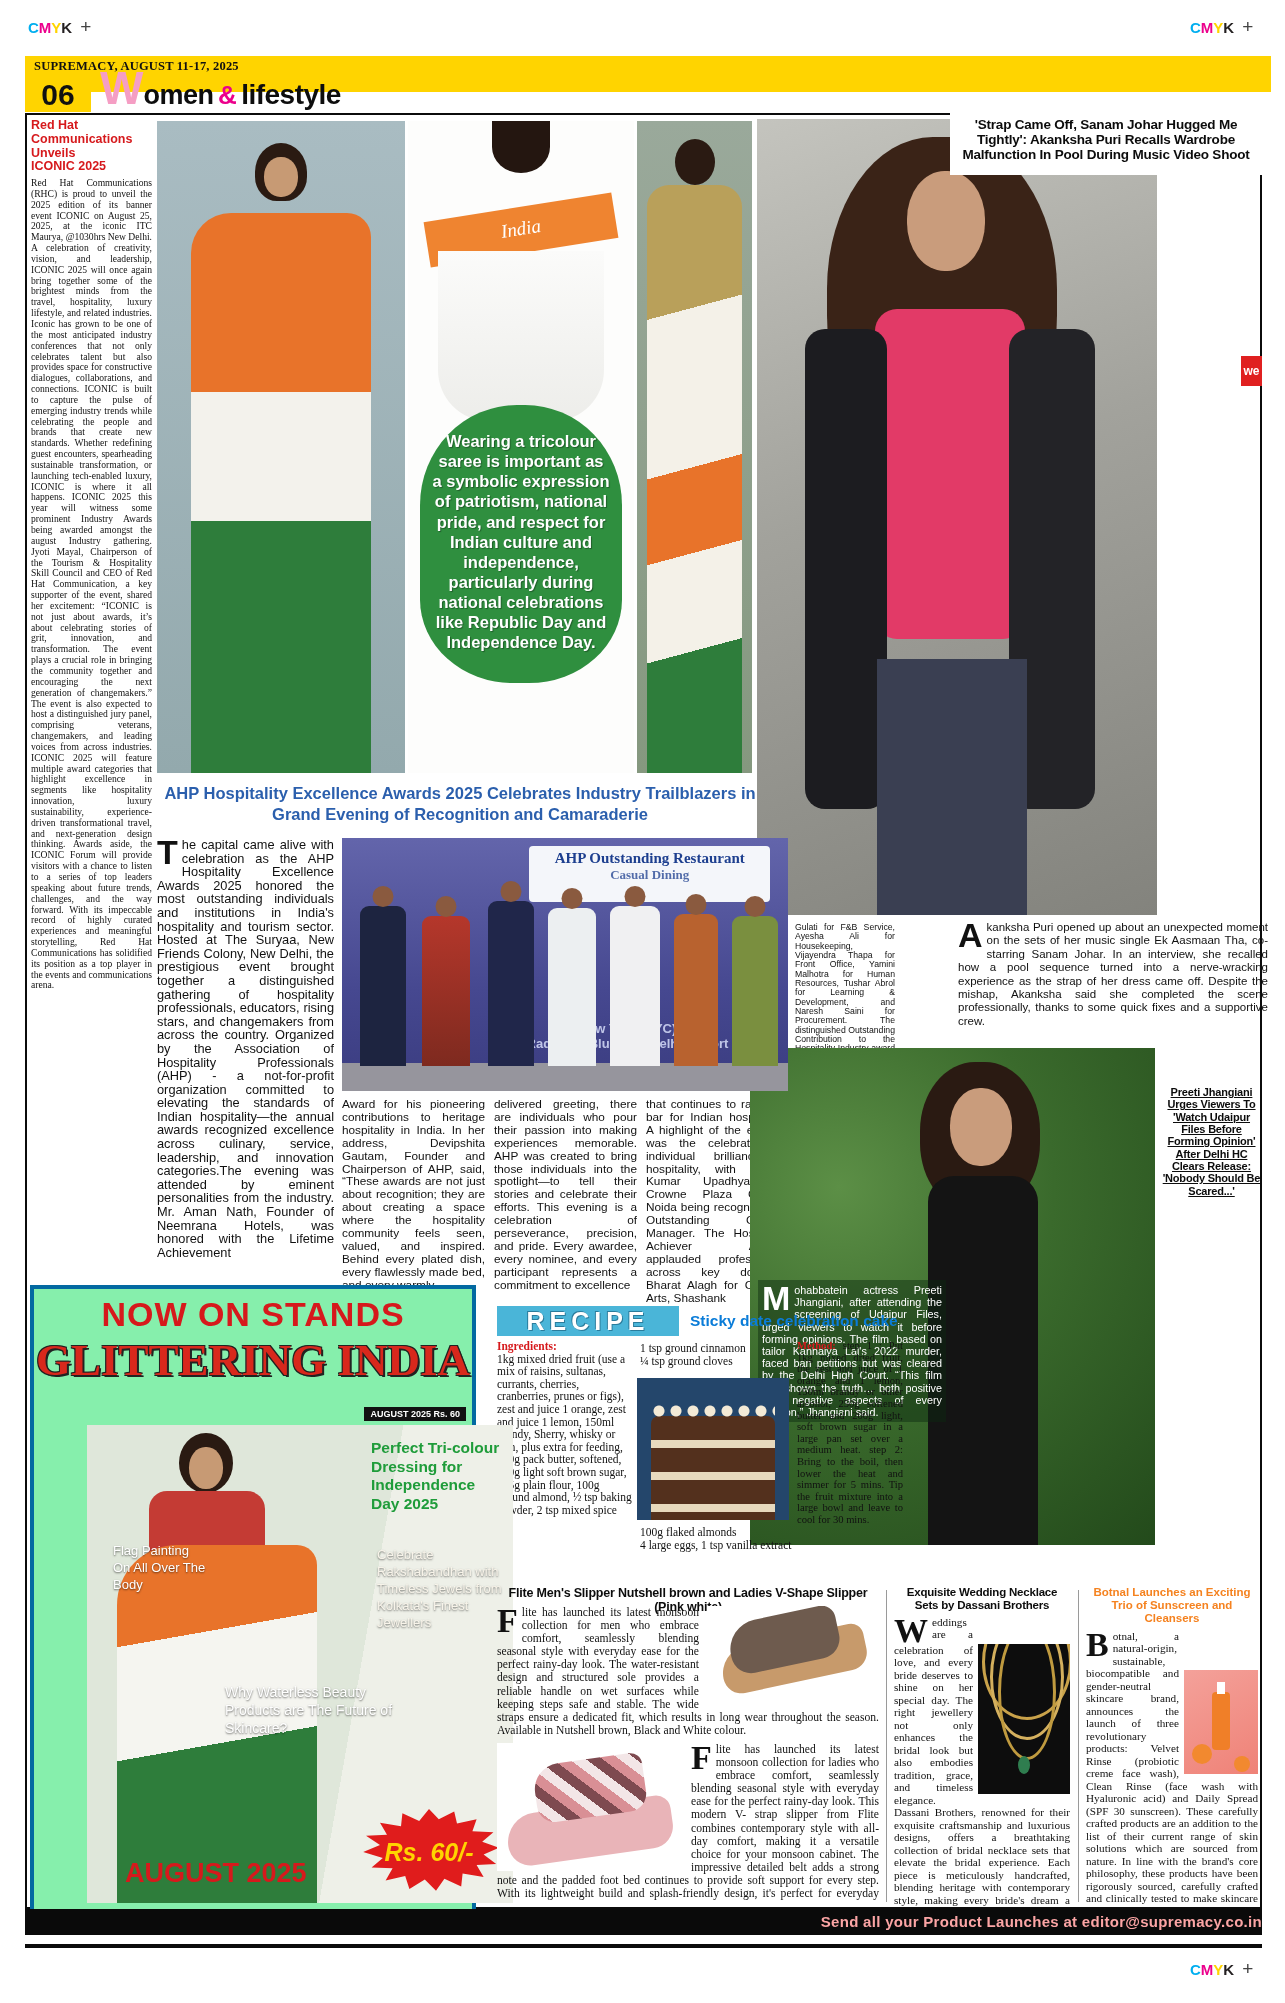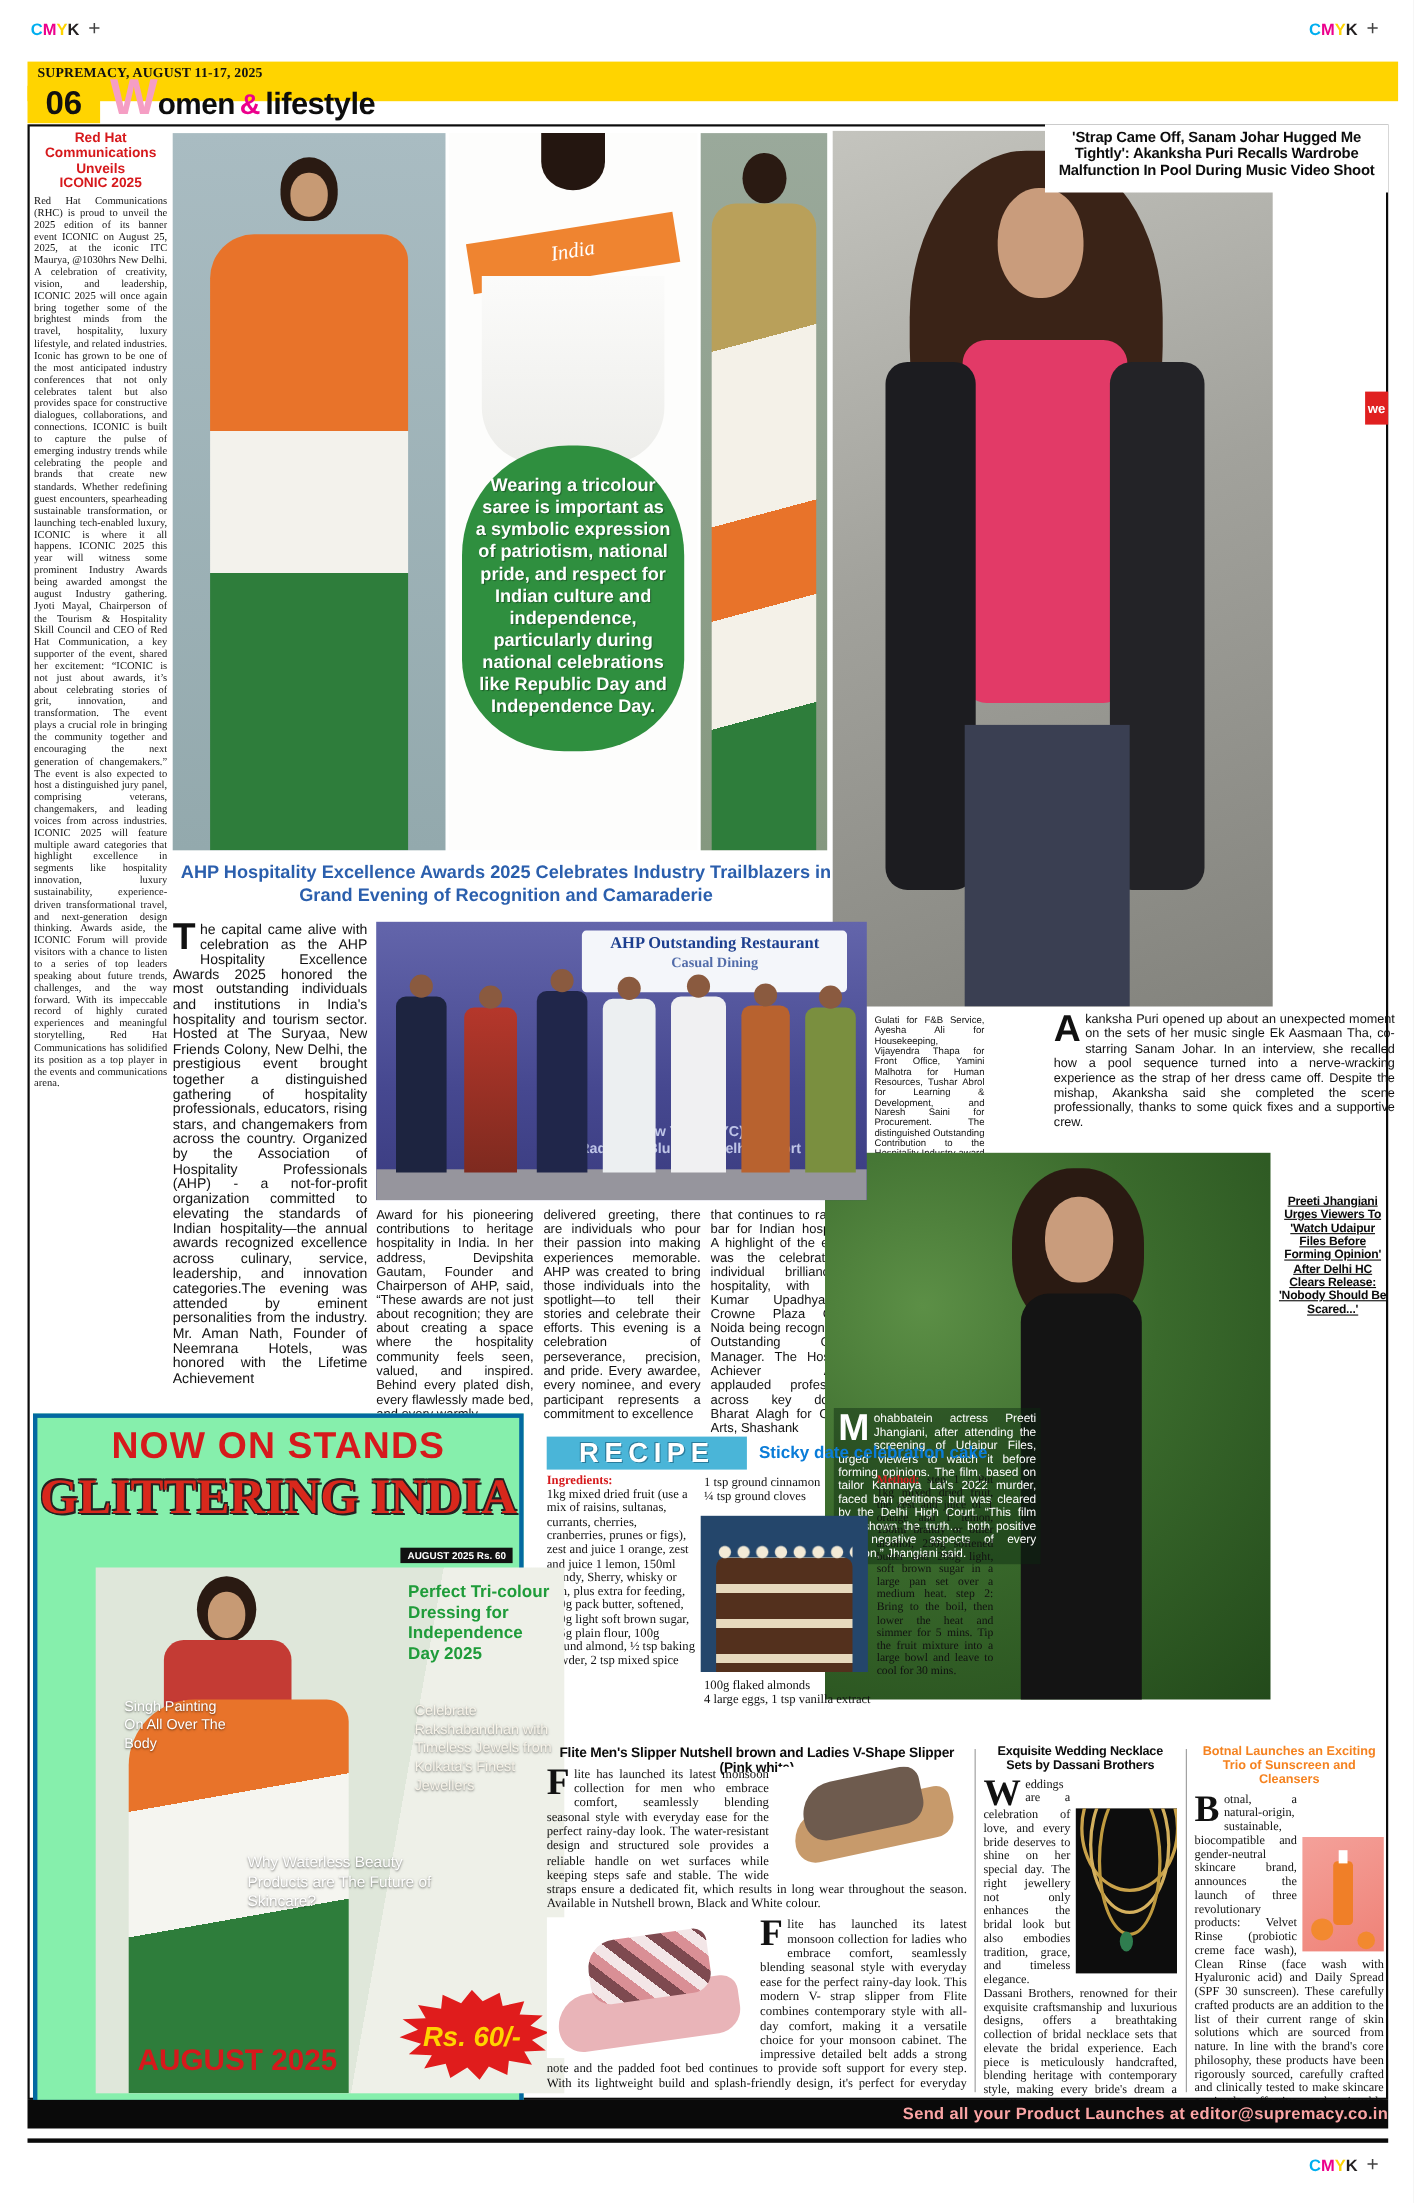--- a/index.html
+++ b/index.html
@@ -17,21 +17,21 @@
   
   .bar{background:#ffd400;}
   .dateline{font-family:"Liberation Serif",serif;font-weight:bold;font-size:12.5px;line-height:21px;padding-left:9px;letter-spacing:.2px;}
   .pagenum{font-size:30px;font-weight:bold;text-align:center;line-height:34px;}
   .sect-w{font-size:46px;font-weight:bold;color:#f59ec4;line-height:40px;}
   .sect-omen{font-size:27px;font-weight:800;color:#0d0d0d;letter-spacing:-.5px;}
   .sect-amp{font-size:26px;font-weight:bold;color:#ec008c;}
   .sect-ls{font-size:28px;font-weight:bold;color:#0d0d0d;letter-spacing:-.5px;}
   .frame{border:2px solid #0b0b0b;}
   
-  .hl-red{color:#d6191c;font-weight:bold;text-align:center;}
+  .hl-red{color:#d6191c;font-weight:bold;}
   .hl-black{color:#0c0c0c;font-weight:800;text-align:center;letter-spacing:-.2px;line-height:1.12;}
   .hl-blue{color:#2b5fad;font-weight:bold;text-align:center;line-height:1.25;}
   .hl-orange{color:#f5821f;font-weight:800;text-align:center;line-height:1.15;}
   .ph{overflow:hidden;}
   .quote{background:#2f8f3f;border-radius:48% 48% 46% 46% / 36% 36% 30% 30%;color:#fff;font-weight:bold;text-align:center;font-size:16.5px;line-height:1.22;padding:26px 12px;text-shadow:1px 1px 1px rgba(0,0,0,.35);}
   .wetag{background:#e02020;color:#fff;font-weight:bold;font-size:12px;text-align:center;line-height:30px;}
   
   .recipe-banner{background:#4ab5d8;color:#fff;font-weight:800;font-size:25px;text-align:center;line-height:30px;letter-spacing:5px;text-shadow:1px 1px 0 #2a7c9c,-1px -1px 0 #2a7c9c;}
   .recipe-title{color:#0a7cd8;font-weight:800;font-size:15.5px;}
   .red-label{color:#d6191c;font-weight:bold;}
@@ -159,21 +159,21 @@
   <div class="abs" style="left:30px;top:1285px;width:438px;height:620px;border:4px solid #0369a1;background:#86efac;">
     <div style="text-align:center;color:#d6191c;font-weight:800;font-size:34px;letter-spacing:1px;margin-top:6px;">NOW ON STANDS</div>
     <div class="serif" style="text-align:center;color:#d8281c;font-weight:bold;font-size:45px;letter-spacing:0px;line-height:52px;text-shadow:2px 2px 0 #222,-1px -1px 0 #222,1px -1px 0 #222,-1px 1px 0 #222;">GLITTERING INDIA</div>
     <div class="abs" style="right:6px;top:118px;background:#111;color:#fff;font-size:9px;font-weight:bold;padding:2px 6px;">AUGUST 2025   Rs. 60</div>
     <div class="abs ph" style="left:5px;top:136px;width:426px;height:478px;background:linear-gradient(100deg,#dfe7da 0 62%,#eef0e8 62% 100%);margin-left:48px;">
       <div class="abs" style="left:92px;top:8px;width:54px;height:60px;border-radius:50%;background:#2a1a12;"></div>
       <div class="abs" style="left:102px;top:22px;width:34px;height:42px;border-radius:48%;background:#c79a74;"></div>
       <div class="abs" style="left:62px;top:66px;width:116px;height:120px;border-radius:18px;background:#c43b34;"></div>
       <div class="abs" style="left:30px;top:120px;width:200px;height:358px;border-radius:60px 20px 0 0;background:linear-gradient(170deg,#e8732a 0 26%,#f5f5f0 26% 55%,#2e7d3b 55% 100%);"></div>
       <div class="abs" style="right:6px;top:14px;width:136px;color:#1f9c3a;font-weight:bold;font-size:15.5px;line-height:1.2;">Perfect Tri-colour Dressing for Independence Day 2025</div>
-      <div class="abs" style="left:26px;top:118px;width:96px;color:#fff;font-size:13px;line-height:1.3;text-shadow:0 1px 2px rgba(0,0,0,.6);">Singh Painting On All Over The Body</div>
+      <div class="abs" style="left:26px;top:118px;width:96px;color:#fff;font-size:13px;line-height:1.3;text-shadow:0 1px 2px rgba(0,0,0,.6);">Flag Painting On All Over The Body</div>
       <div class="abs" style="right:6px;top:122px;width:130px;color:#f8f4ea;font-size:13px;line-height:1.3;text-shadow:0 1px 2px rgba(0,0,0,.55);">Celebrate Rakshabandhan with Timeless Jewels from Kolkata's Finest Jewellers</div>
       <div class="abs" style="left:138px;top:258px;width:168px;color:#fff;font-size:14px;line-height:1.3;text-shadow:0 1px 2px rgba(0,0,0,.6);">Why Waterless Beauty Products are The Future of Skincare?</div>
       <div class="abs" style="left:38px;bottom:14px;color:#d6191c;font-weight:800;font-size:27px;">AUGUST 2025</div>
       <div class="abs burst" style="right:14px;bottom:8px;width:140px;height:86px;">Rs. 60/-</div>
     </div>
   </div>
 
   <div class="abs hl-black" style="left:497px;top:1586px;width:382px;font-size:12.5px;">Flite Men's Slipper Nutshell brown and Ladies V-Shape Slipper (Pink white)</div>
   <div class="abs" style="left:497px;top:1606px;width:382px;height:296px;overflow:hidden;">
     <div class="ph" style="float:right;width:172px;height:96px;margin:0 0 4px 8px;background:#fff;position:relative;">

